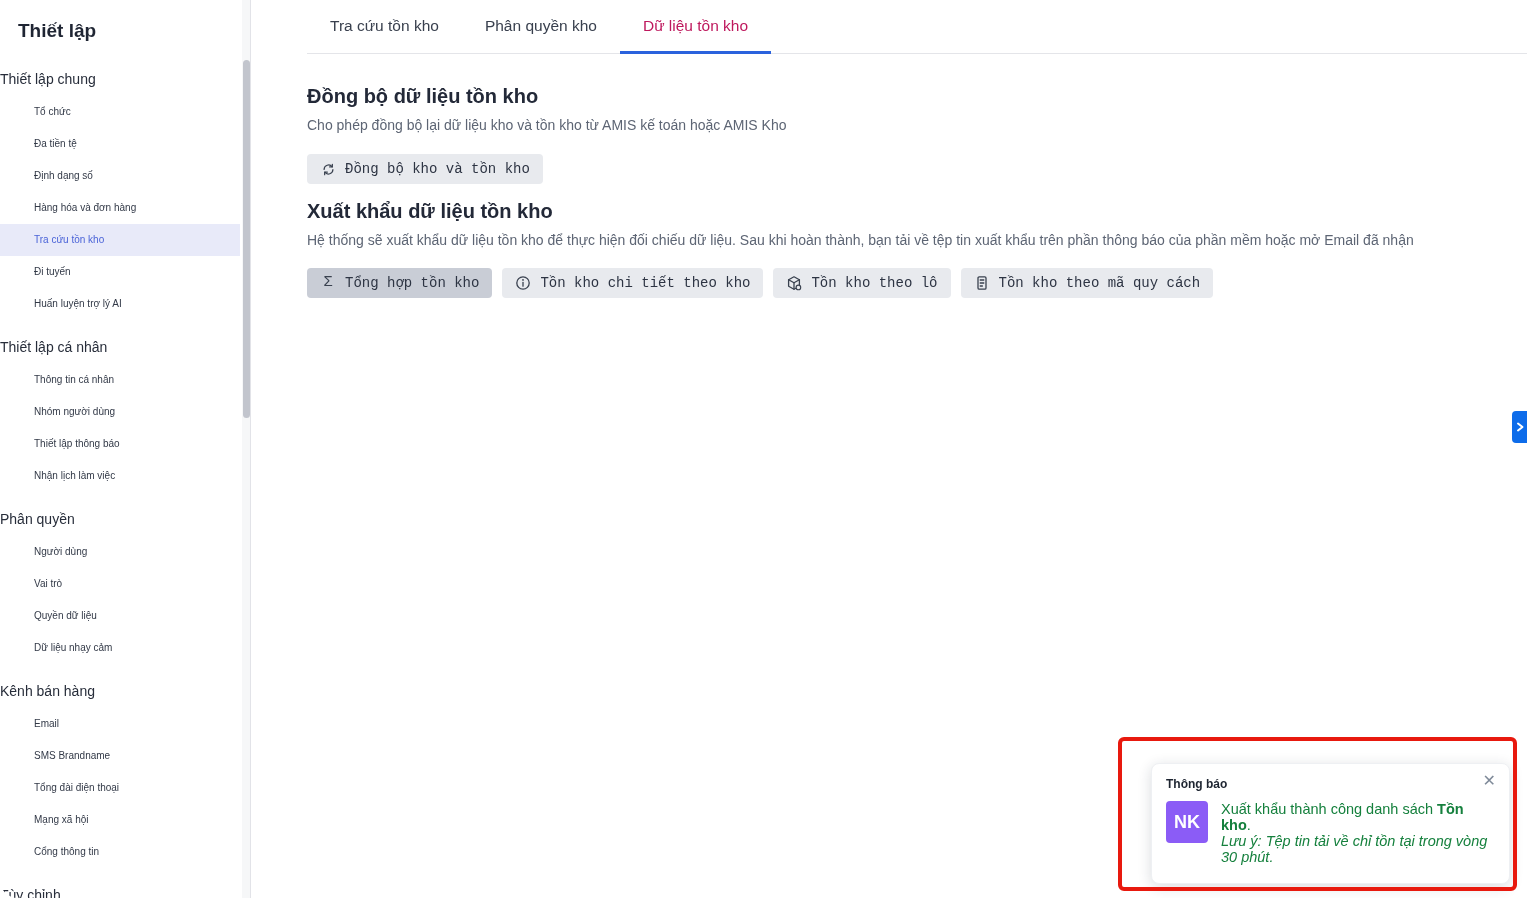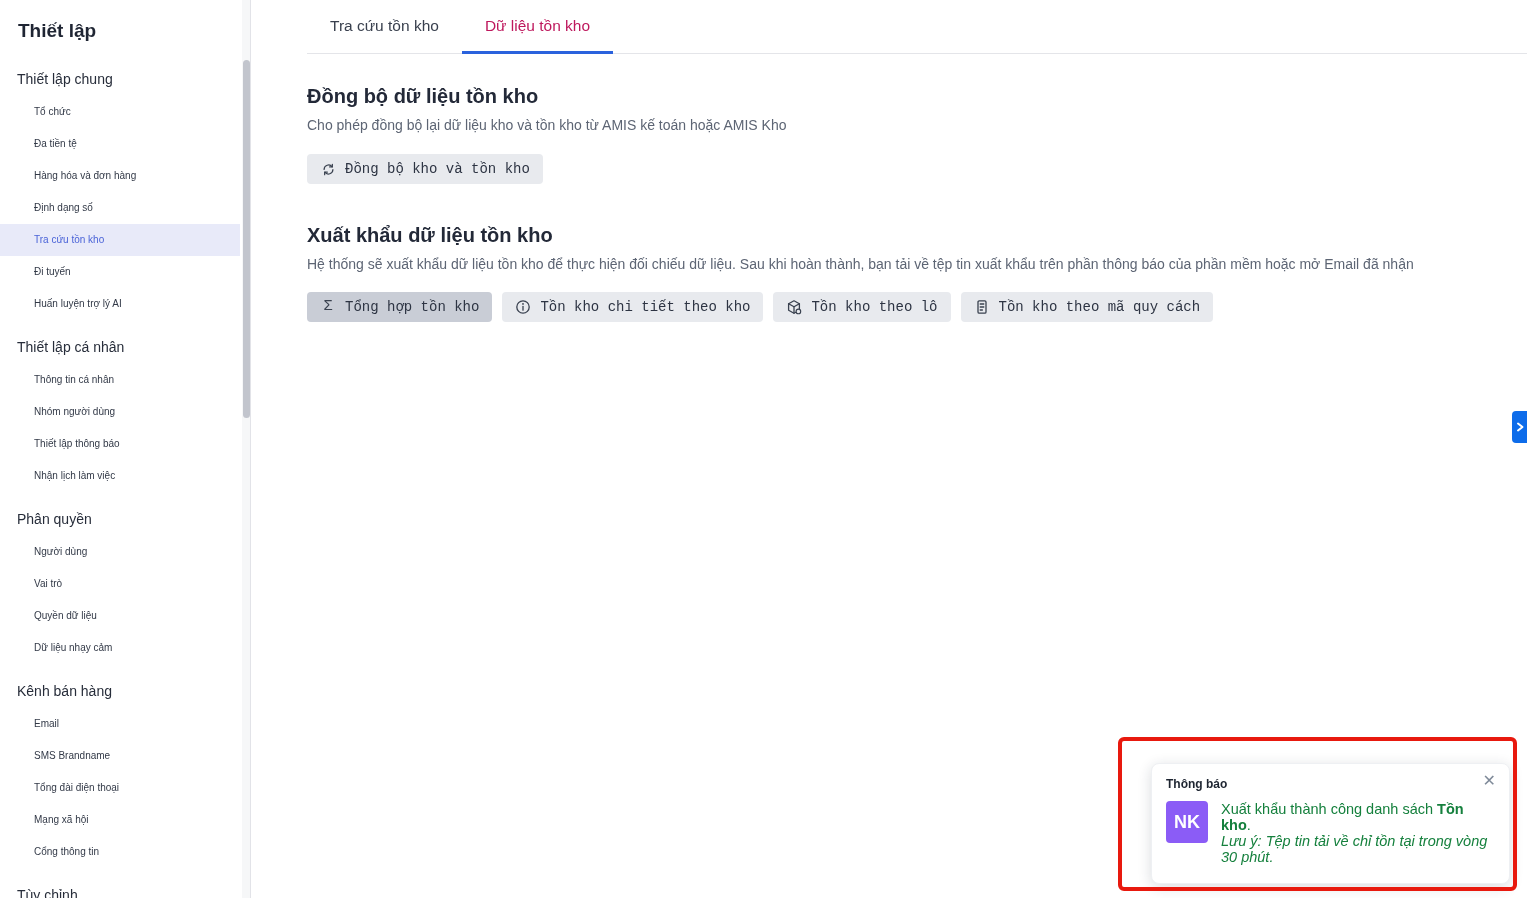--- a/index.html
+++ b/index.html
@@ -5,41 +5,41 @@
   * { margin:0; padding:0; box-sizing:border-box; }
   html,body { width:1527px; height:898px; }
   body { font-family:"Liberation Sans","DejaVu Sans",sans-serif; background:#fff; overflow:hidden; }
   .app { position:relative; width:1527px; height:898px; background:#fff; overflow:hidden;border-radius:18px; }
 
   
   .sidebar { position:absolute; left:0; top:0; width:251px; height:898px;
              border-right:1px solid #e2e3e8; background:#fff; overflow:hidden; }
   .sidebar-title { padding:20px 0 0 18px; font-size:19px; font-weight:700; color:#1f2533; height:62px; }
   .nav { width:240px; }
-  .nav-group-header { height:34px; line-height:34px; padding-left:17px; font-size:14px;
+  .nav-group-header { height:34px; line-height:34px; font-size:14px;
                       color:#272d3a; margin-top:10px; }
   .nav-group:first-child .nav-group-header { margin-top:0; }
   .nav-item { height:32px; line-height:32px; padding-left:34px; font-size:10px; color:#323947;
               cursor:pointer; white-space:nowrap; }
   .nav-item.active { background:#e8eaf9; color:#4a63d8; }
   .scroll-track { position:absolute; left:242px; top:0; width:8px; height:898px; background:#f6f7f8; }
   .scroll-thumb { position:absolute; left:243px; top:60px; width:7px; height:358px;
                   background:#c2c5cd; border-radius:4px; }
 
   
   .main { position:absolute; left:251px; top:0; width:1276px; height:898px; background:#fff; }
   .tabbar { margin-left:56px; height:54px; display:flex; align-items:stretch;
             border-bottom:1px solid #e4e5e9; }
   .tab { display:flex; align-items:center; padding:0 23px; font-size:15.5px; color:#39404e;
          cursor:pointer; border-bottom:3px solid transparent; margin-bottom:-1px; }
   .tab.active { color:#be185d; border-bottom-color:#2a62dd; }
 
   .content { padding:0 0 0 56px; }
   .section-title { margin-top:31px; font-size:20px; font-weight:700; color:#232938; }
-  .section-title.second { margin-top:40px; }
+  .section-title.second { margin-top:16px; }
   .section-desc { margin-top:9px; font-size:14px; color:#5d6574; }
 
   .btn { display:inline-flex; align-items:center; gap:9px; height:30px; padding:0 13px;
          background:#e8eaee; border:none; border-radius:4px; font-size:14px; font-weight:500;
          color:#2d3443; cursor:pointer; font-family:Liberation Mono, monospace; white-space:nowrap; }
   .btn.dark { background:#c9cdd6; }
   .btn .ic { display:inline-flex; align-items:center; justify-content:center; width:16px; height:16px;
              color:#39414f; }
   .btn .ic svg { display:block; }
   .btn .sigma { font-size:15px; font-weight:400; line-height:16px; }
@@ -73,22 +73,22 @@
 
 <div class="app">
 
   <aside class="sidebar">
     <div class="sidebar-title">Thiết lập</div>
     <nav class="nav">
         <div class="nav-group">
           <div class="nav-group-header">Thiết lập chung</div>
           <div class="nav-item">Tổ chức</div>
           <div class="nav-item">Đa tiền tệ</div>
+          <div class="nav-item">Định dạng số</div>
           <div class="nav-item">Hàng hóa và đơn hàng</div>
-          <div class="nav-item">Định dạng số</div>
           <div class="nav-item active">Tra cứu tồn kho</div>
           <div class="nav-item">Đi tuyến</div>
           <div class="nav-item">Huấn luyện trợ lý AI</div>
         </div>
         <div class="nav-group">
           <div class="nav-group-header">Thiết lập cá nhân</div>
           <div class="nav-item">Thông tin cá nhân</div>
           <div class="nav-item">Nhóm người dùng</div>
           <div class="nav-item">Thiết lập thông báo</div>
           <div class="nav-item">Nhận lịch làm việc</div>
@@ -112,20 +112,21 @@
           <div class="nav-group-header">Tùy chỉnh</div>
         </div>
       </nav>
     <div class="scroll-track"></div>
     <div class="scroll-thumb"></div>
   </aside>
 
   <main class="main">
     <div class="tabbar">
         <div class="tab">Tra cứu tồn kho</div>
+        <div class="tab">Phân quyền kho</div>
         <div class="tab active">Dữ liệu tồn kho</div>
       </div>
 
     <div class="content">
       <h1 class="section-title">Đồng bộ dữ liệu tồn kho</h1>
       <p class="section-desc">Cho phép đồng bộ lại dữ liệu kho và tồn kho từ AMIS kế toán hoặc AMIS Kho</p>
       <button class="btn sync-btn">
         <span class="ic">
             <svg width="15" height="15" viewBox="0 0 16 16">
               <path fill="none" stroke="currentColor" stroke-width="1.3" stroke-linecap="round" stroke-linejoin="round" d="M3.3 8a4.8 4.8 0 0 1 8.6-2.9"></path>

